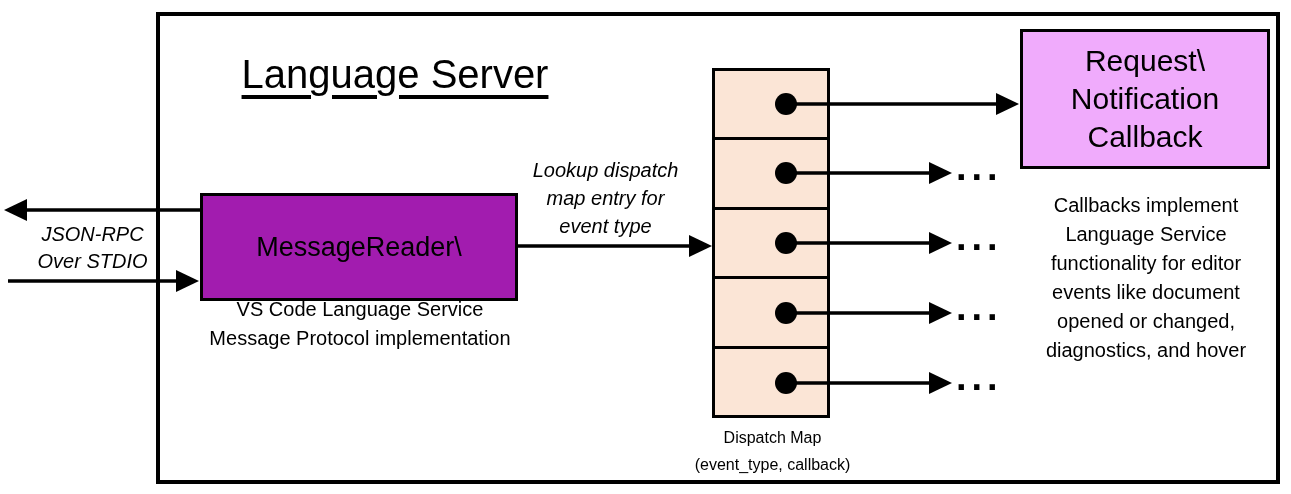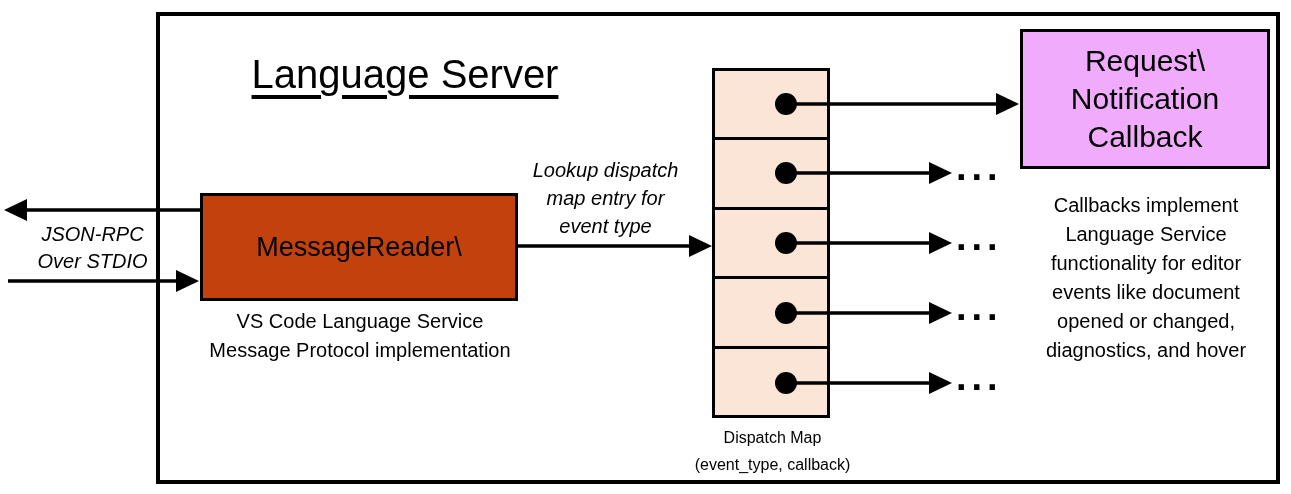--- a/index.html
+++ b/index.html
@@ -13,56 +13,56 @@
   }
   .outer-box {
     position: absolute;
     left: 156px; top: 12px;
     width: 1124px; height: 472px;
     border: 4px solid #000;
     background: #ffffff;
   }
   .title {
     position: absolute;
-    left: 205px; top: 52px;
+    left: 195px; top: 52px;
     width: 400px;
     font-size: 40px;
     text-align: center;
     text-decoration: underline;
     text-underline-offset: 7px;
   }
   .box {
     position: absolute;
     border: 3px solid #000;
     display: flex;
     flex-direction: column;
     align-items: center;
     justify-content: center;
     text-align: center;
   }
   .message-box {
     left: 200px; top: 193px;
     width: 318px; height: 108px;
-    background: #c2410c;
+    background: #a21caf;
     font-size: 27px;
     line-height: 40px;
   }
   .callback-box {
     left: 1020px; top: 29px;
     width: 250px; height: 140px;
     background: #f0abfc;
     font-size: 30px;
     line-height: 38px;
   }
   .caption {
     position: absolute;
     text-align: center;
   }
   .message-caption {
-    left: 190px; top: 307px;
+    left: 190px; top: 295px;
     width: 340px;
     font-size: 20px;
     line-height: 29px;
   }
   .map-caption {
     left: 650px; top: 424px;
     width: 245px;
     font-size: 16px;
     line-height: 27px;
   }

